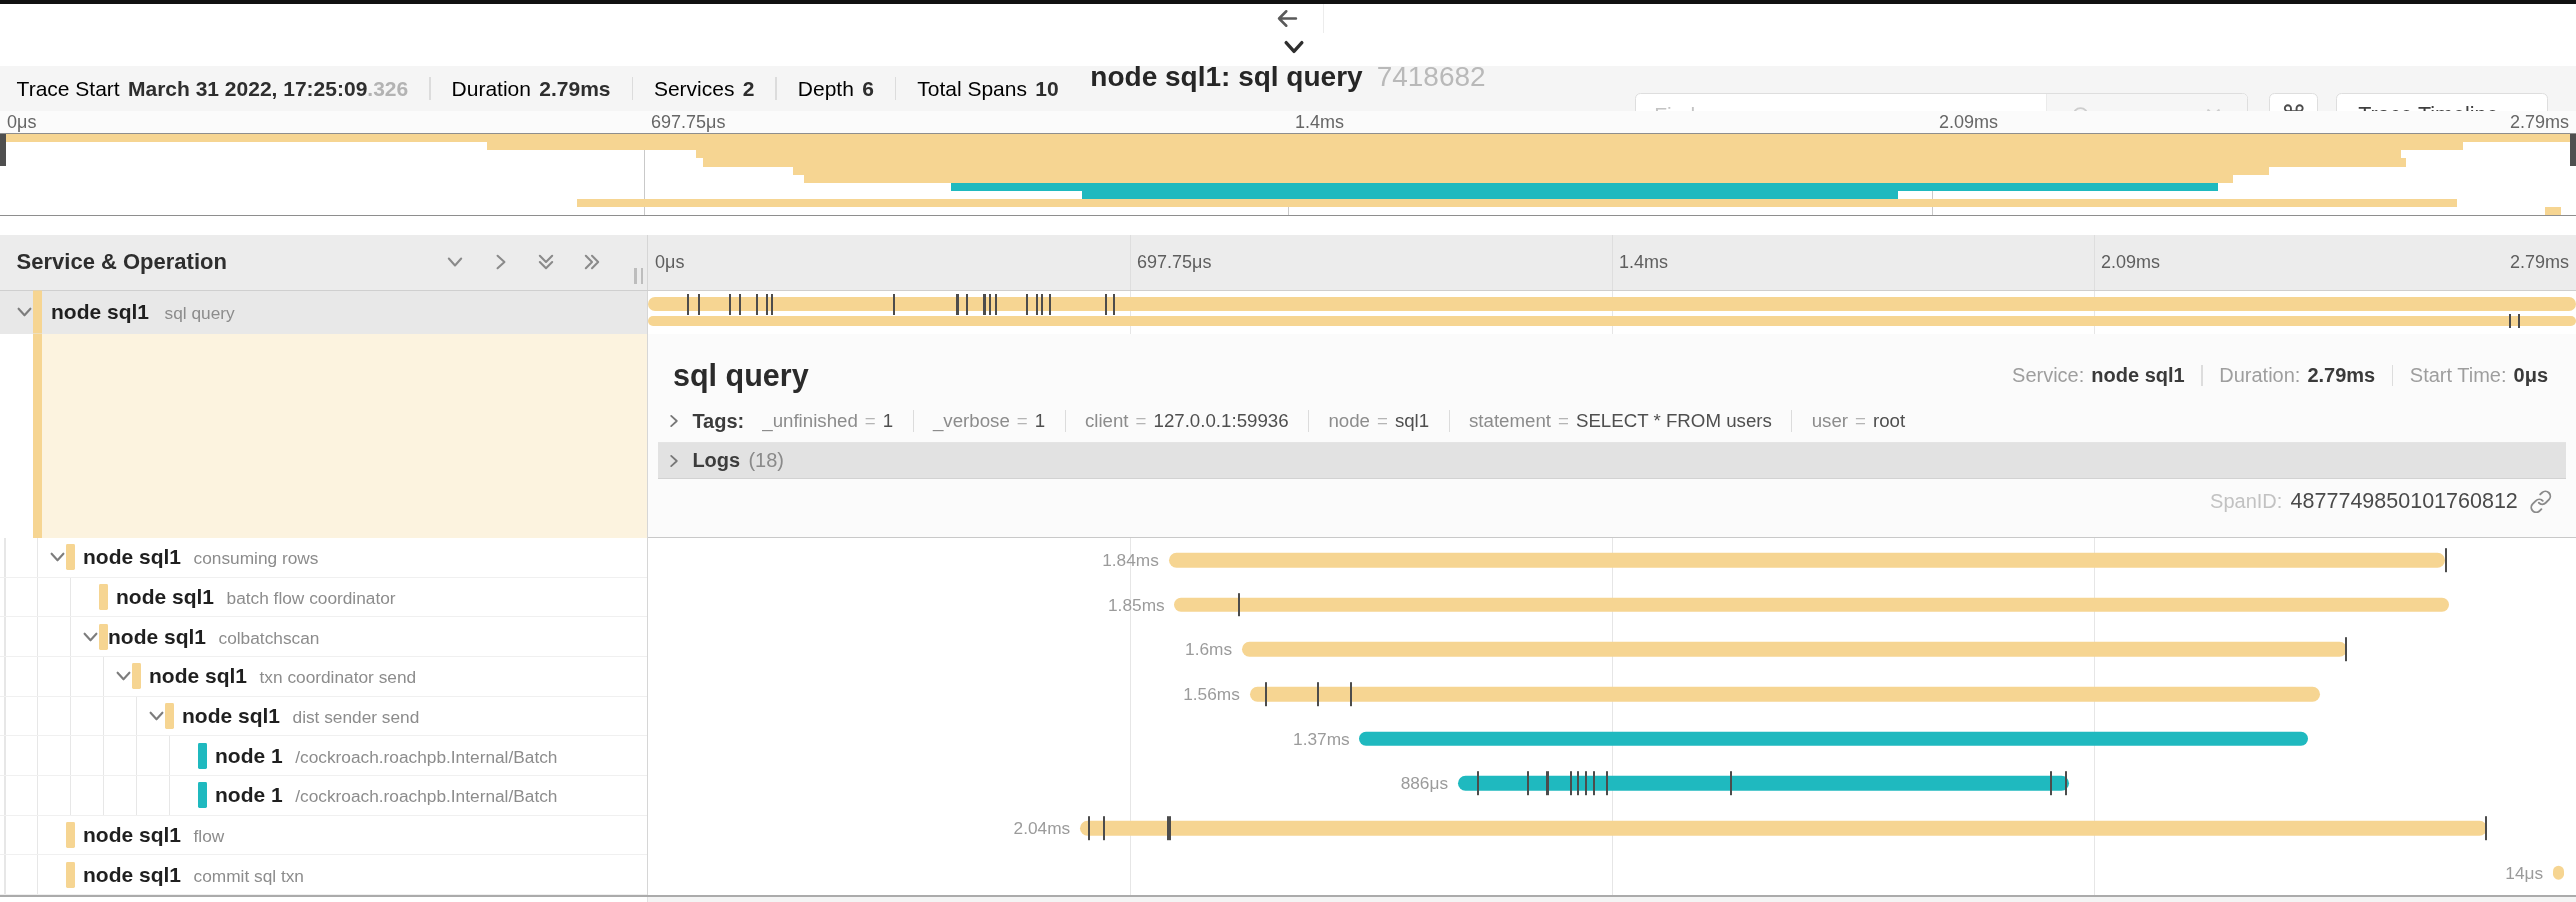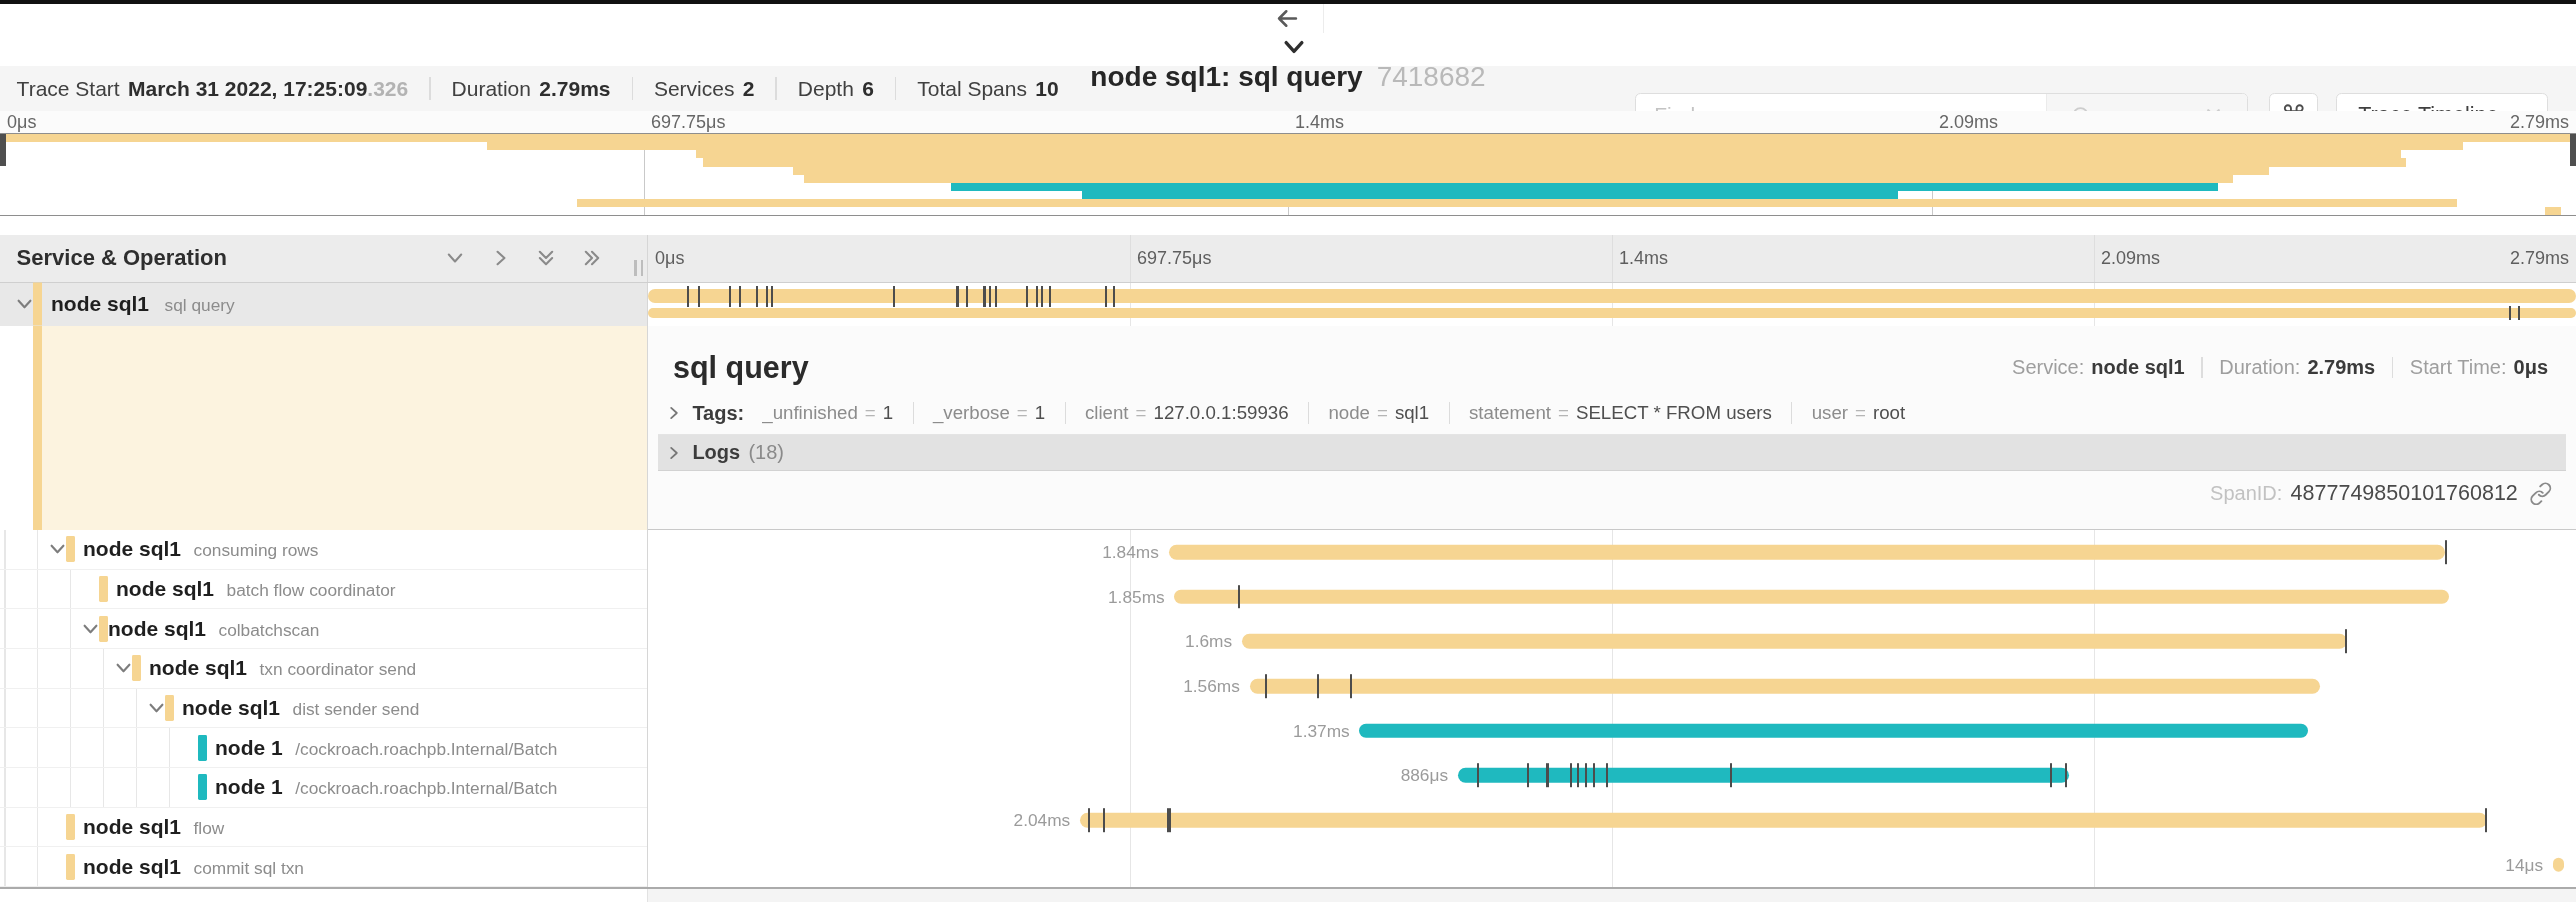--- a/index.html
+++ b/index.html
@@ -20,42 +20,42 @@
   .find-box input { flex:1; border:none; outline:none; font-size:21px; padding-left:18px; color:#444; font-family:Liberation Sans, sans-serif; background:transparent; }
   .find-box input::placeholder { color:#c3c3c3; }
   .find-controls { width:201px; background:#f6f6f6; border-left:1.4px solid #ebebeb; display:flex; align-items:center; justify-content:space-evenly; color:#cdcdcd; }
   .icon-btn { display:flex; align-items:center; justify-content:center; cursor:pointer; }
   .cmd-btn { width:49px; height:44px; margin-left:21px; border:1.4px solid #dedede; border-radius:5.5px; background:#fff; font-size:26px; color:#4d4d4d; display:flex; align-items:center; justify-content:center; cursor:pointer; }
   .view-btn { height:44px; margin-left:18px; border:1.4px solid #dedede; border-radius:5.5px; background:#fff; font-size:21.5px; color:#404040; padding:0 21px; display:flex; align-items:center; gap:11px; cursor:pointer; white-space:nowrap; }
   .view-btn .vchev { color:#8a8a8a; display:flex; }
 
   
   .summary { height:45px; background:#f5f5f5; display:flex; align-items:center; padding-left:16.6px; font-size:21px; white-space:nowrap; }
-  .summary .lab { color:#404040; }
+  .summary .lab { color:#000000; }
   .summary .val { color:#2e2e2e; font-weight:bold; margin-left:8.3px; }
   .summary .val-dim { color:#b3b3b3; font-weight:bold; }
   .summary .sep { width:1.4px; height:23.6px; background:#dcdcdc; margin:0 21px; }
 
   
   .mini-axis { position:relative; height:22px; background:#fbfbfb; font-size:18px; color:#666; }
   .axis-lab { position:absolute; top:50%; transform:translateY(-50%); padding-left:7px; white-space:nowrap; }
   .axis-lab.last { padding-left:0; padding-right:7px; }
 
   
   .minimap { position:relative; height:83px; border-top:1.4px solid #8e8e8e; border-bottom:1.4px solid #8e8e8e; background:#fff; cursor:crosshair; }
   .mini-grid { position:absolute; top:0; bottom:0; width:1.4px; background:#c9c9c9; }
   .mini-rows { position:absolute; inset:0; display:flex; flex-direction:column; }
   .mini-row { position:relative; flex:1; }
   .mini-bar { position:absolute; top:0; bottom:0; }
   .mini-handle { position:absolute; top:0; width:6.2px; height:32px; background:#4f4f4f; z-index:3; }
 
   .gap-band { height:18.7px; background:#fff; }
 
   
-  .panel-header { height:48px; display:flex; background:#ececec; border-bottom:1.4px solid #cfcfcf; }
+  .panel-header { height:56px; display:flex; background:#ececec; border-bottom:1.4px solid #cfcfcf; }
   .ph-left { position:relative; width:648px; display:flex; align-items:center; padding-left:16.6px; border-right:1.4px solid #d6d6d6; }
   .ph-title { font-size:22px; font-weight:bold; color:#2e2e2e; flex:1; }
   .ph-icons { display:flex; gap:23.6px; margin-right:44px; color:#8a8a8a; }
   .grip { position:absolute; right:4.2px; bottom:5.5px; display:flex; gap:4.2px; cursor:col-resize; }
   .grip i { width:2.1px; height:16.6px; background:#bdbdbd; display:block; }
   .ph-right { position:relative; flex:1; font-size:18px; color:#5e5e5e; }
   .ph-grid { position:absolute; top:0; bottom:0; width:1.4px; background:#dedede; }
 
   
   .sel-row { height:43px; display:flex; }

